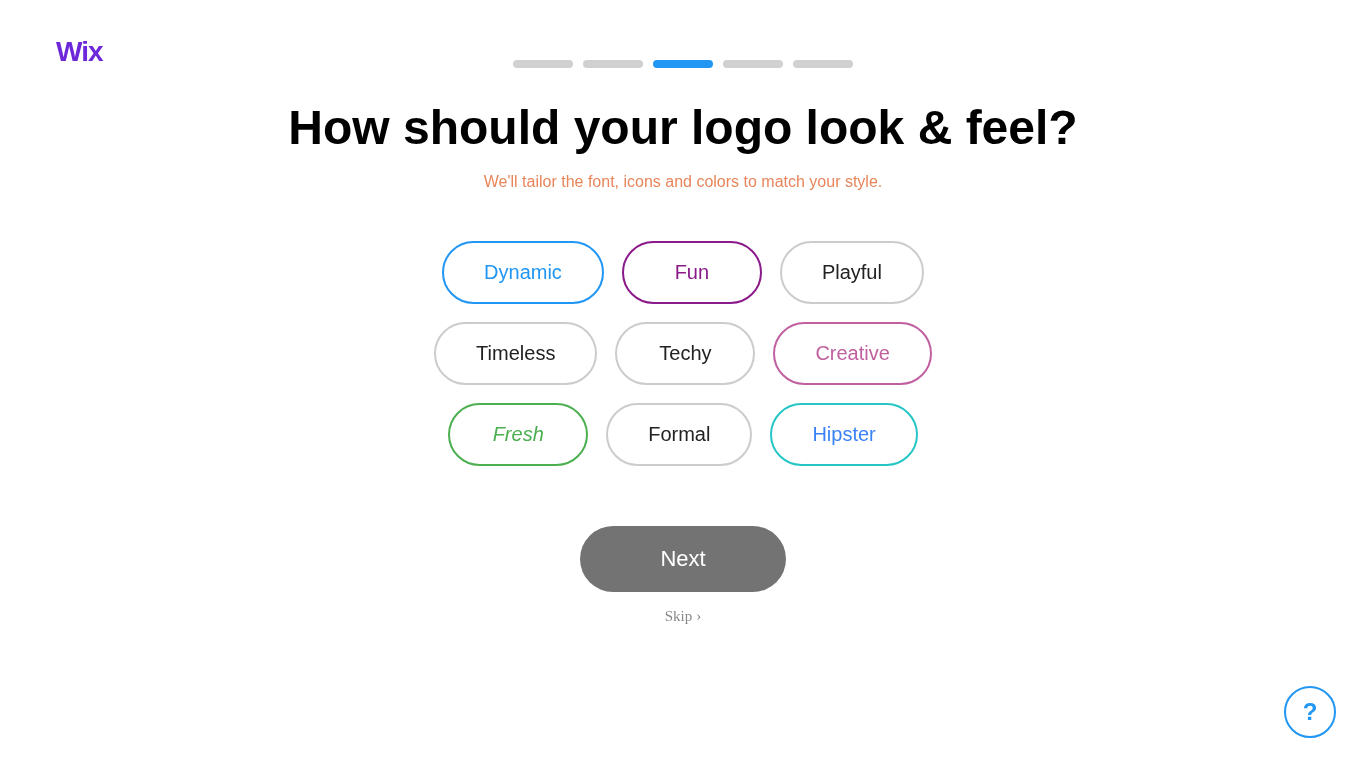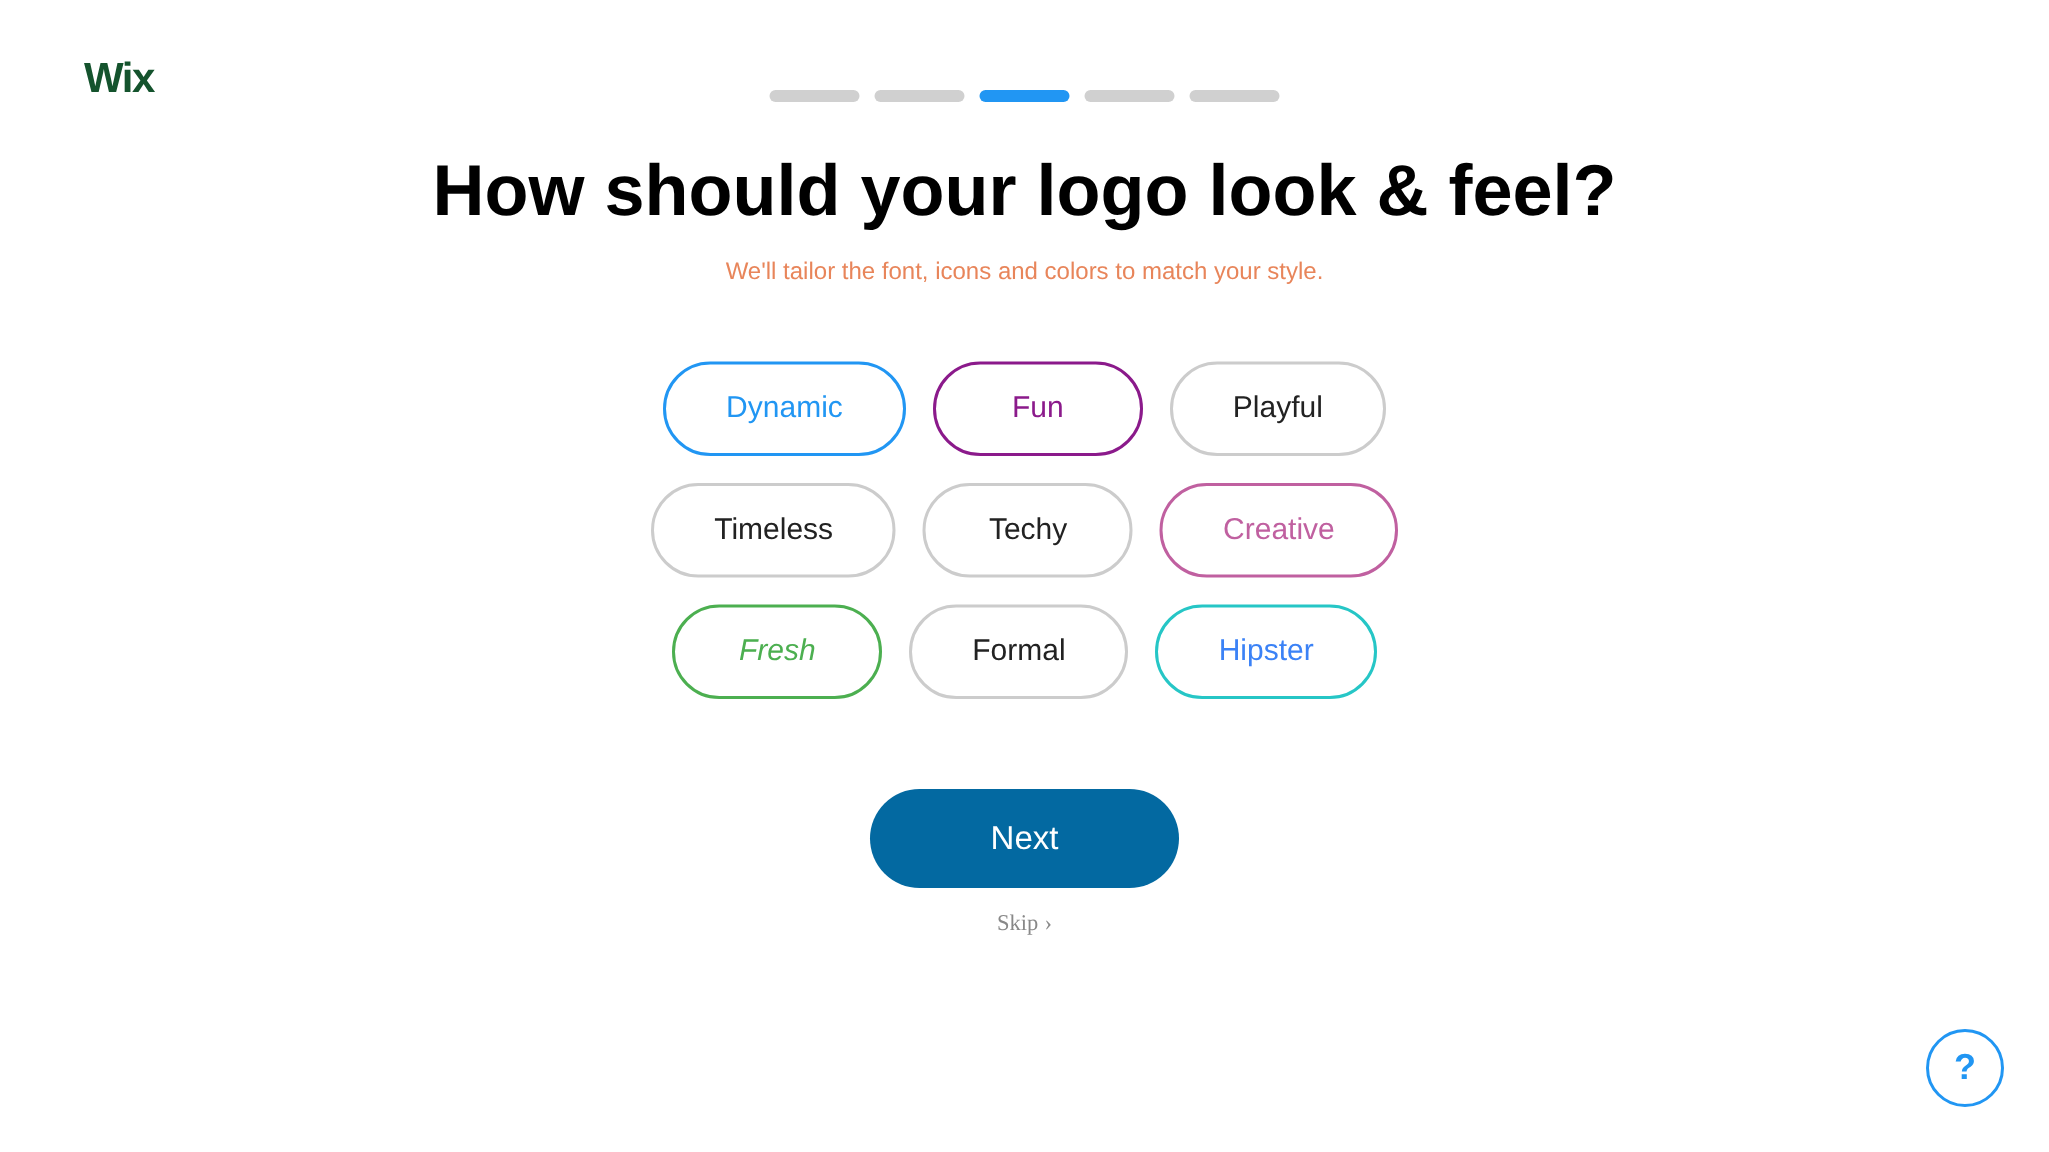--- a/index.html
+++ b/index.html
@@ -16,21 +16,21 @@
       overflow: hidden;
       position: relative;
     }
 
     .logo {
       position: absolute;
       top: 36px;
       left: 56px;
       font-size: 28px;
       font-weight: 900;
-      color: #14532d;
+      color: #6d28d9;
       letter-spacing: -1px;
     }
 
     .progress-bar {
       position: absolute;
       top: 60px;
       left: 50%;
       transform: translateX(-50%);
       display: flex;
       gap: 10px;
@@ -149,21 +149,21 @@
       color: #222;
     }
 
     .option-hipster {
       border-color: #26C6C6;
       color: #3b82f6;
     }
 
     .next-btn {
       margin-top: 60px;
-      background: #0369a1;
+      background: #737373;
       color: #fff;
       border: none;
       border-radius: 50px;
       padding: 20px 80px;
       font-size: 22px;
       font-weight: 500;
       cursor: pointer;
       min-width: 160px;
     }
 

